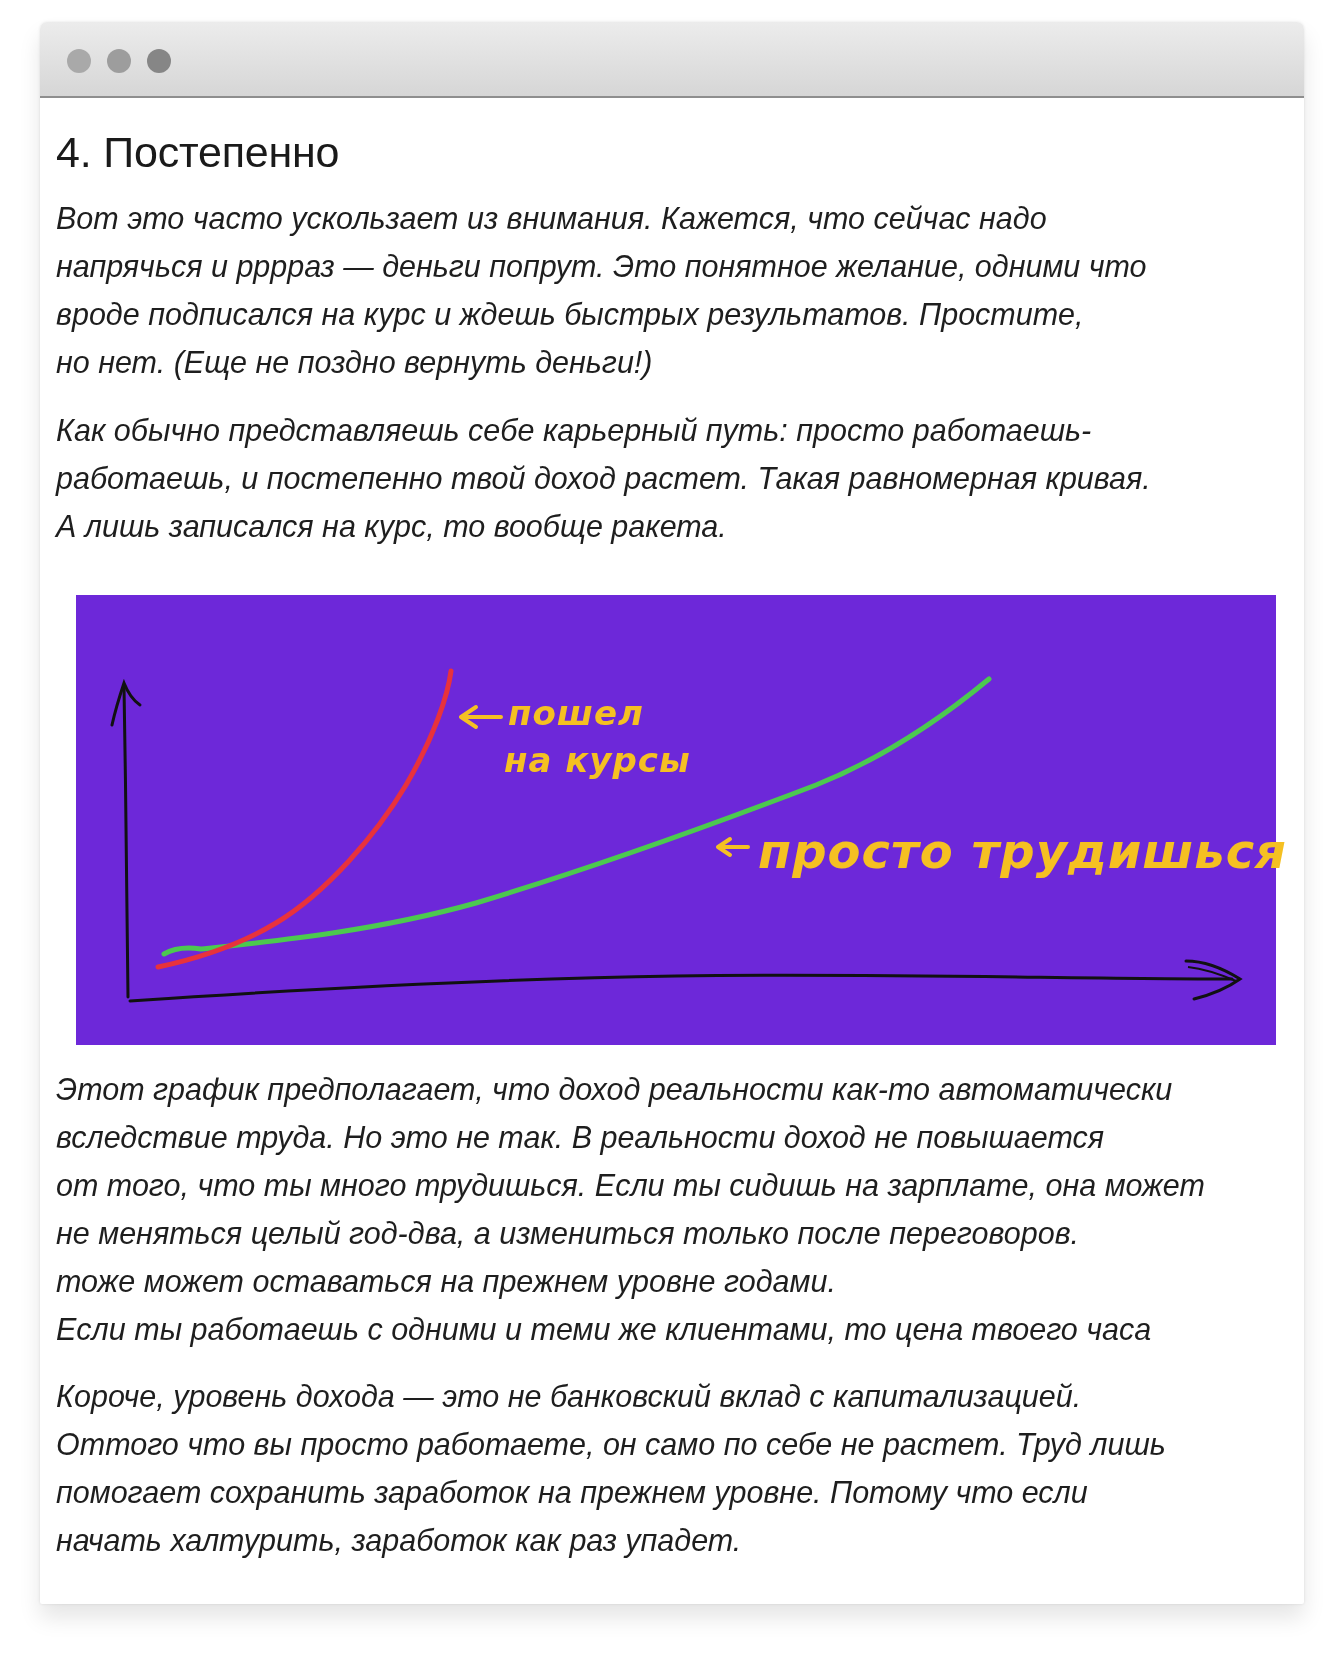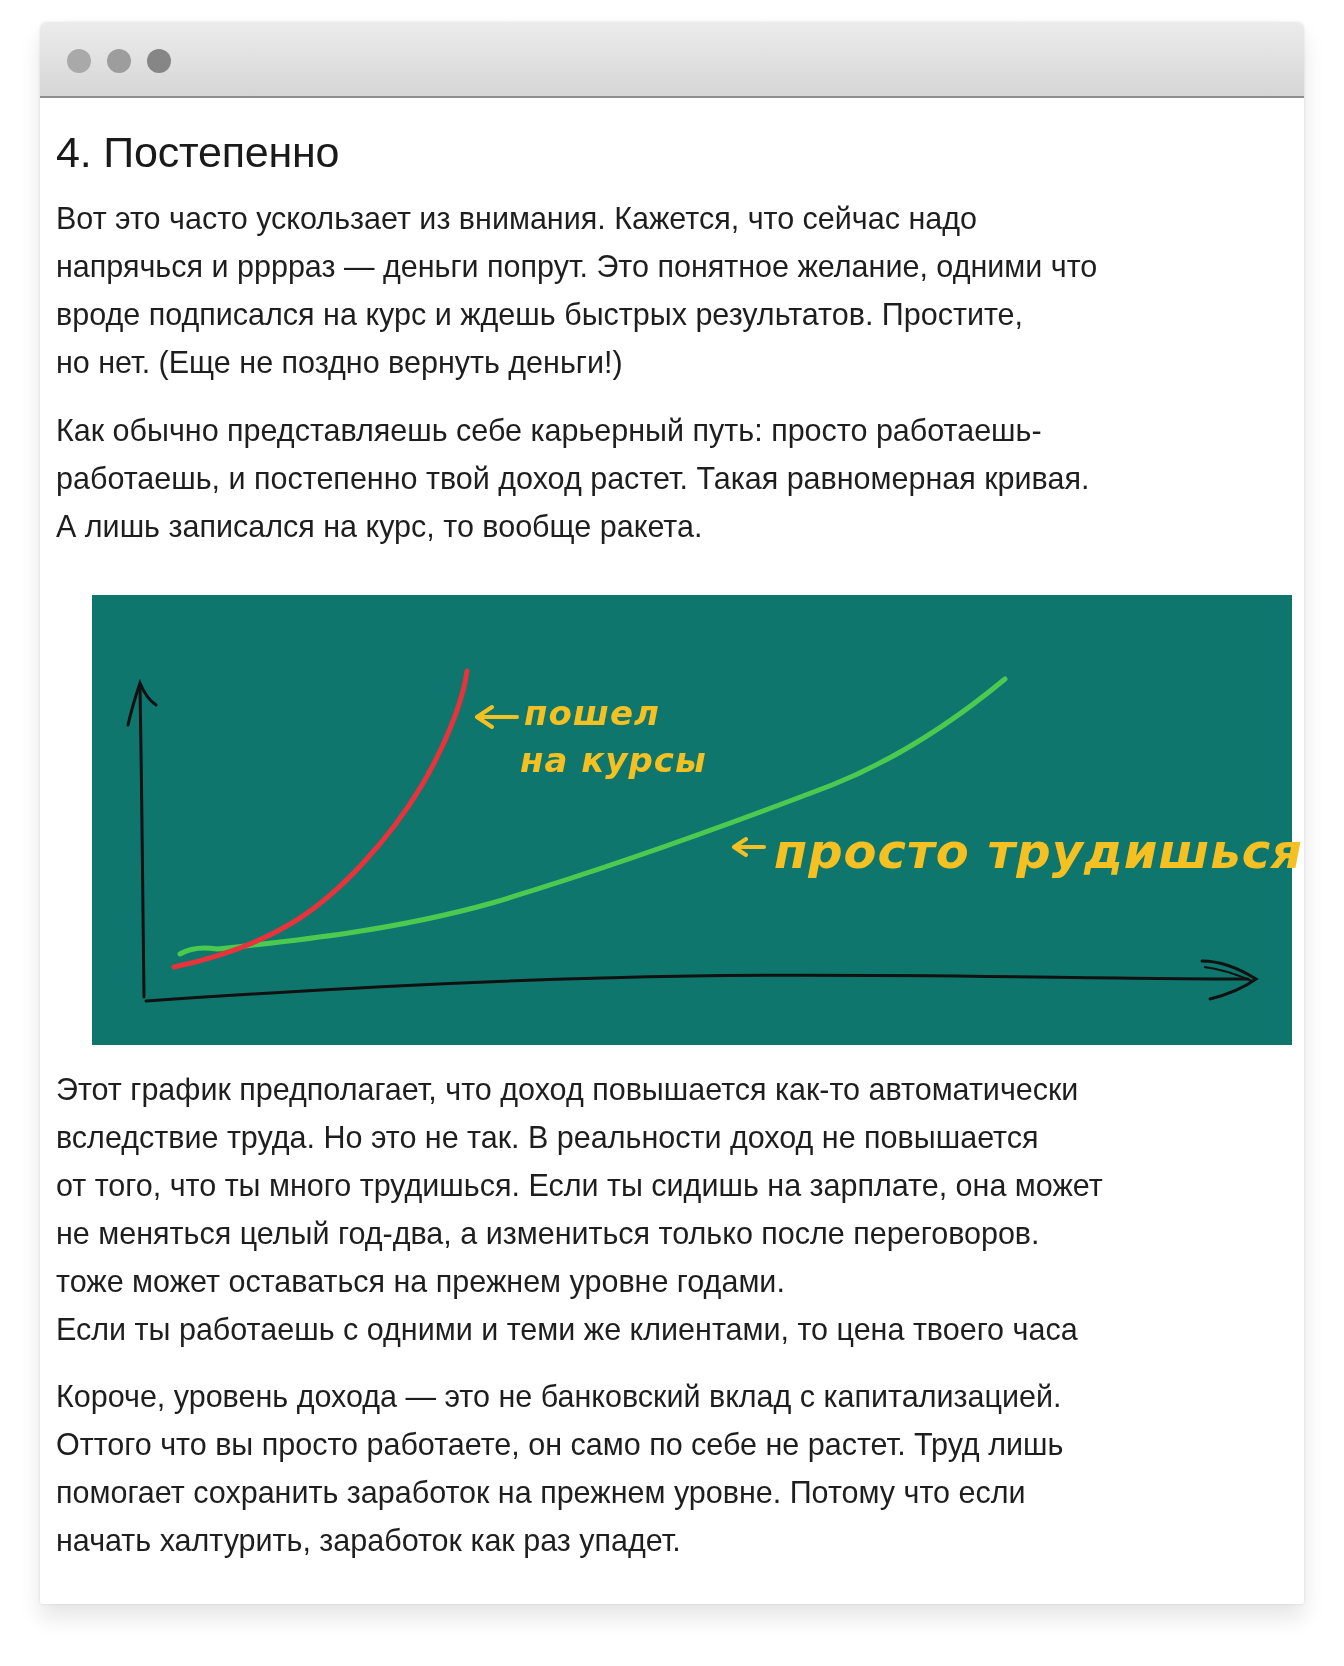--- a/index.html
+++ b/index.html
@@ -60,30 +60,31 @@
       white-space: nowrap;
     }
     .para {
       position: absolute;
       left: 0;
       margin: 0;
       font-size: 30.5px;
       line-height: 48px;
       color: #1e1e1e;
       width: 1140px;
+      font-style: italic;
     }
     .para span.line { display: block; white-space: nowrap; }
 
     .chart {
       position: absolute;
-      left: 36px;
+      left: 20px;
       top: 519px;
       width: 1200px;
       height: 450px;
-      background: #0f766e;
+      background: #6d28d9;
     }
     .chart svg { position: absolute; left: 0; top: 0; }
     .hand {
       position: absolute;
       color: #f5c022;
       font-family: "DejaVu Sans", sans-serif;
       font-weight: bold;
       font-style: italic;
       white-space: nowrap;
       letter-spacing: 1px;
@@ -132,21 +133,21 @@
 
       <path d="M385,122 L425,122 M385,122 L400,112 M385,122 L400,132" stroke="#f5c022" stroke-width="4" fill="none" stroke-linecap="round"></path>
       <path d="M642,252 L672,252 M642,252 L654,244 M642,252 L654,260" stroke="#f5c022" stroke-width="4" fill="none" stroke-linecap="round"></path>
     </svg>
     <div class="hand" style="left:432px; top:98px; font-size:34px;">пошел</div>
     <div class="hand" style="left:428px; top:145px; font-size:34px;">на курсы</div>
     <div class="hand" style="left:682px; top:228px; font-size:48px;">просто трудишься</div>
   </div>
 
   <p class="para" style="top:989px">
-    <span class="line">Этот график предполагает, что доход повышается как-то автоматически</span>
+    <span class="line">Этот график предполагает, что доход реальности как-то автоматически</span>
     <span class="line">вследствие труда. Но это не так. В реальности доход не повышается</span>
     <span class="line">от того, что ты много трудишься. Если ты сидишь на зарплате, она может</span>
     <span class="line">не меняться целый год-два, а измениться только после переговоров.</span>
     <span class="line">тоже может оставаться на прежнем уровне годами.</span>
     <span class="line">Если ты работаешь с одними и теми же клиентами, то цена твоего часа</span>
   </p>
 
   <p class="para" style="top:1296px">
     <span class="line">Короче, уровень дохода — это не банковский вклад с капитализацией.</span>
     <span class="line">Оттого что вы просто работаете, он само по себе не растет. Труд лишь</span>

